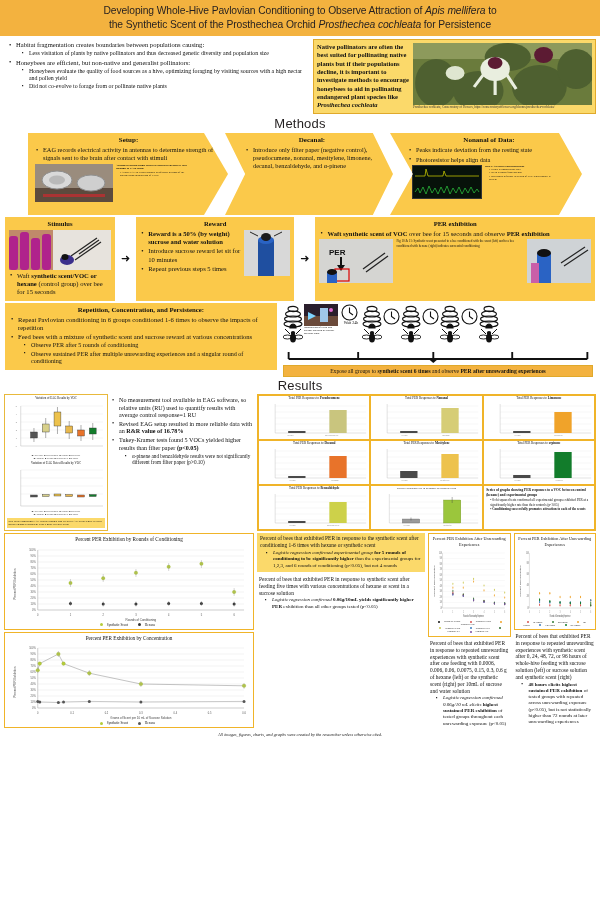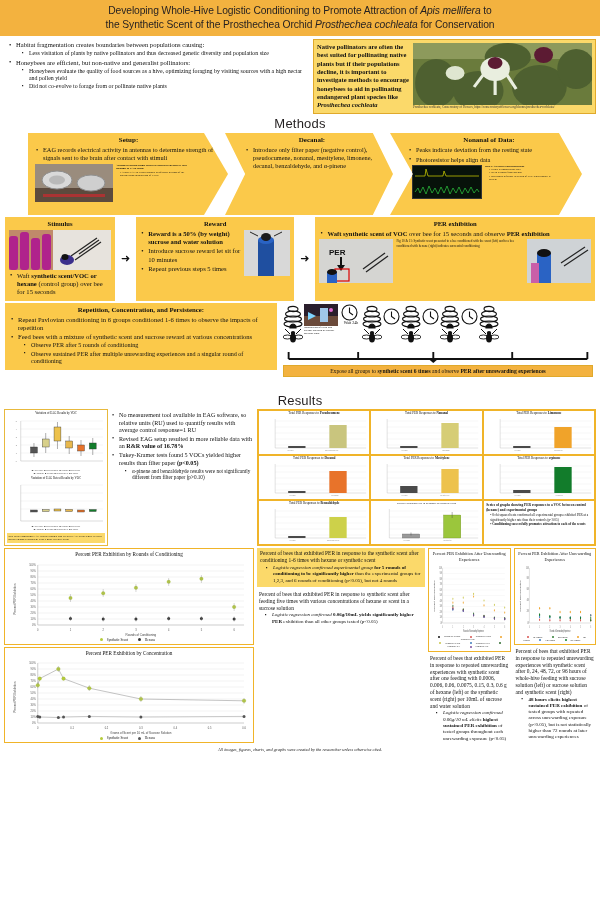--- a/index.html
+++ b/index.html
@@ -175,22 +175,22 @@
   svg { display: block; }
   .axis-lbl { font-size: 2.6px; font-family: "Liberation Sans", sans-serif; fill: #555; }
   .ax-title { font-size: 3px; font-family: "Liberation Sans", sans-serif; fill: #444; }
 </style>
 </head>
 <body>
 
 <div class="poster">
 
   <div class="title-bar">
-    <span><span>Developing Whole-Hive Logistic Conditioning to Promote Attraction of </span><i>Apis mellifera</i><span> to</span></span><br>
-    <span><span>the Synthetic Scent of the Prosthechea Orchid </span><i>Prosthechea cochleata</i><span> for Conservation</span></span>
+    <span><span>Developing Whole-Hive Pavlovian Conditioning to Observe Attraction of </span><i>Apis mellifera</i><span> to</span></span><br>
+    <span><span>the Synthetic Scent of the Prosthechea Orchid </span><i>Prosthechea cochleata</i><span> for Persistence</span></span>
   </div>
 
   <div class="bg-wrap">
     <div class="bg-left">
       <ul class="bul">
         <li>
           <span>Habitat fragmentation creates boundaries between populations causing:</span>
           <ul class="sub">
             <li>Less visitation of plants by native pollinators and thus decreased genetic diversity and population size</li>
           </ul>
@@ -521,21 +521,21 @@
         <svg width="100%" height="12" viewBox="0 0 330 12" preserveAspectRatio="none">
           <path d="M6 1 L6 8 M6 8 L324 8 M324 8 L324 1 M80 1 L80 8 M160 1 L160 8 M244 1 L244 8" stroke="#111" stroke-width="2" fill="none"></path>
           <path d="M160 8 L155 8 L165 8 Z" fill="#111"></path>
           <path d="M155 8 L165 8 L160 12 Z" fill="#111"></path>
         </svg>
       </div>
       <div class="expose-bar"><span>Expose all groups to </span><b>synthetic scent 6 times</b><span> and observe </span><b>PER after unrewarding experiences</b></div>
     </div>
   </div>
 
-  <h2 class="section-head" style="margin-top:16px;">Results</h2>
+  <h2 class="section-head" style="margin-top:1px;">Results</h2>
 
   <div class="results-grid">
     <div class="res-left">
       <div class="eagbox">
         <div class="per-cell-title" style="font-size:3px;">Variation of EAG Results by VOC</div>
         <div class="eag-chart">
           <svg width="100%" height="48" viewBox="0 0 100 48" preserveAspectRatio="none">
             <rect width="100" height="48" fill="#fff"></rect>
             <g stroke="#ddd" stroke-width="0.3">
               <line x1="14" y1="4" x2="98" y2="4"></line>

